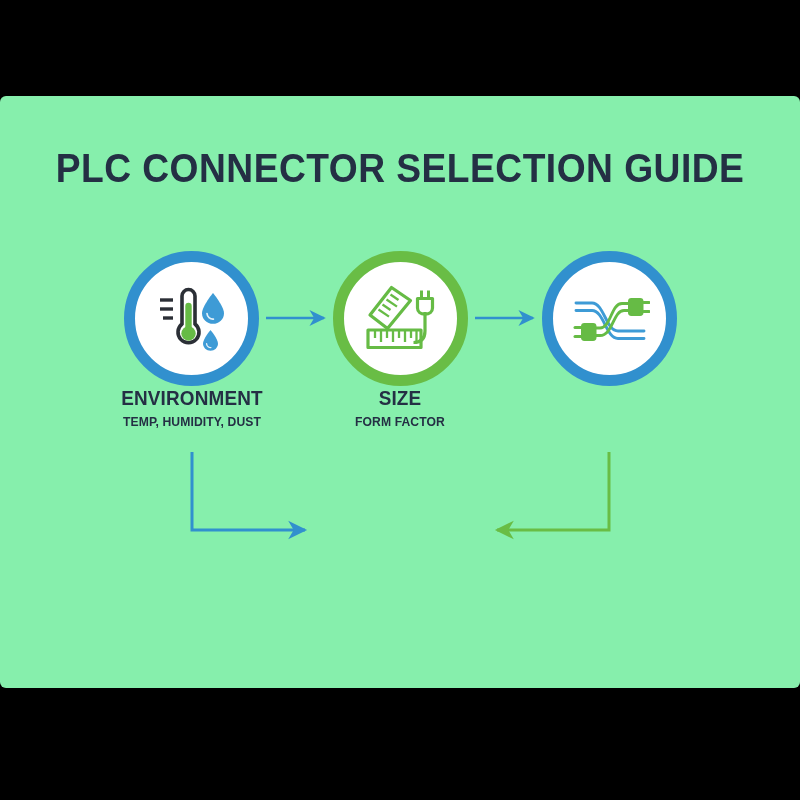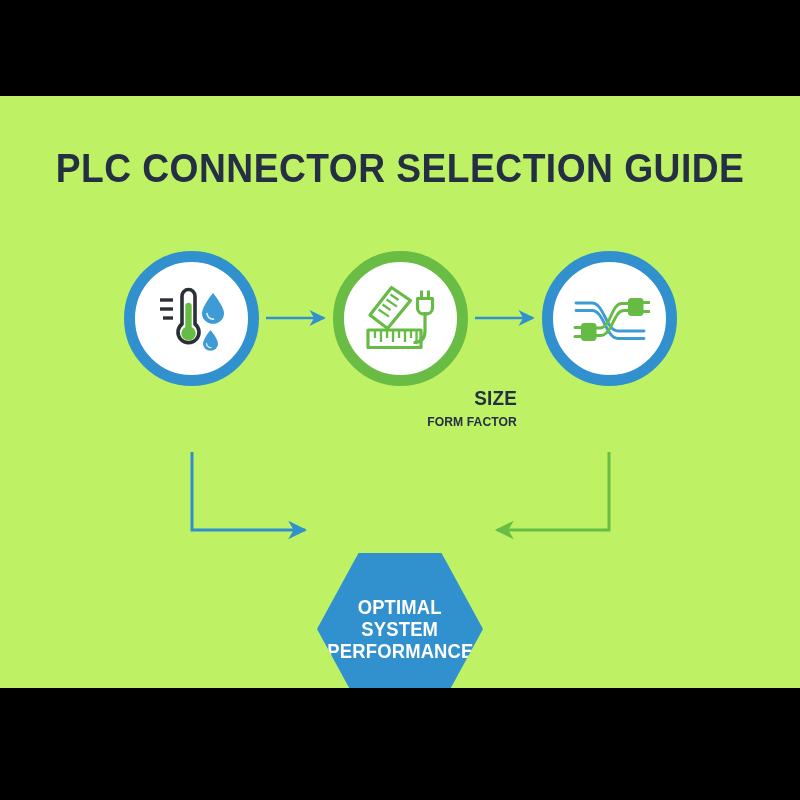--- a/index.html
+++ b/index.html
@@ -15,22 +15,23 @@
     overflow: hidden;
     font-family: "Liberation Sans", sans-serif;
   }
   
   #canvas {
     position: absolute;
     left: 0;
     top: 96px;
     width: 800px;
     height: 592px;
-    background: #bef264;
+    background: #86efac;
     overflow: hidden;
+    border-radius: 6px;
   }
   #bar-top {
     position: absolute;
     left: 0; top: 0;
     width: 800px; height: 96px;
     background: #000000;
   }
   #bar-bottom {
     position: absolute;
     left: 0; top: 688px;
@@ -182,20 +183,24 @@
         <path d="M 61 14 C 61 14 72 27.5 72 34.2 C 72 40.3 67.1 44.8 61 44.8
                  C 54.9 44.8 50 40.3 50 34.2 C 50 27.5 61 14 61 14 Z" fill="#3e9bd6"></path>
         <path d="M 55 34.5 a 6 6 0 0 0 6.4 5.6" fill="none" stroke="#ffffff" stroke-width="1.7" stroke-linecap="round" opacity="0.85"></path>
 
         <path d="M 58.5 51 C 58.5 51 66 60.1 66 64.6 C 66 68.7 62.6 71.8 58.5 71.8
                  C 54.4 71.8 51 68.7 51 64.6 C 51 60.1 58.5 51 58.5 51 Z" fill="#3e9bd6"></path>
         <path d="M 54.6 64.8 a 4.1 4.1 0 0 0 4.3 3.8" fill="none" stroke="#ffffff" stroke-width="1.4" stroke-linecap="round" opacity="0.85"></path>
       </svg>
     </div>
 
+    <div class="label-group" style="left:62px; top:290px;">
+      <div class="label-title">ENVIRONMENT</div>
+      <div class="label-sub">TEMP, HUMIDITY, DUST</div>
+    </div>
 
     <div class="node green" style="left:333px; top:155px;">
       <svg class="node-icon" viewBox="0 0 80 80" xmlns="http://www.w3.org/2000/svg">
         <g fill="none" stroke="#66bb45" stroke-width="3.2" stroke-linejoin="round">
 
           <path d="M 30.5 8.5 L 49.5 21.5 L 26.5 49.5 L 9 36 Z"></path>
 
           <g stroke-width="2.3">
             <line x1="29.5" y1="15.5" x2="37.5" y2="21"></line>
             <line x1="25.5" y1="20.5" x2="36" y2="27.6"></line>
@@ -219,21 +224,21 @@
 
           <path d="M 56.5 19.5 L 71.5 19.5 L 71.5 29 C 71.5 32.6 68.4 35.2 64 35.2
                    C 59.6 35.2 56.5 32.6 56.5 29 Z"></path>
 
           <line x1="60.5" y1="19.5" x2="60.5" y2="11.5" stroke-width="3"></line>
           <line x1="67.5" y1="19.5" x2="67.5" y2="11.5" stroke-width="3"></line>
         </g>
       </svg>
     </div>
 
-    <div class="label-group" style="left:270px; top:290px;text-align:right;">
+    <div class="label-group" style="left:270px; top:290px;">
       <div class="label-title">SIZE</div>
       <div class="label-sub">FORM FACTOR</div>
     </div>
 
     <div class="node blue" style="left:542px; top:155px;">
       <svg class="node-icon" viewBox="0 0 80 80" xmlns="http://www.w3.org/2000/svg">
 
         <g fill="none" stroke="#3e9bd6" stroke-width="2.9" stroke-linecap="round">
           <path d="M 6 24 L 22 24 C 34 24 36 52 48 52 L 74 52"></path>
           <path d="M 6 31.5 L 22 31.5 C 34 31.5 36 59.5 48 59.5 L 74 59.5"></path>
@@ -256,20 +261,15 @@
           <rect x="11" y="44" width="15.5" height="18" rx="3.4" fill="#66bb45"></rect>
           <g stroke="#66bb45" stroke-width="3" stroke-linecap="round">
             <line x1="5" y1="48.5" x2="11" y2="48.5"></line>
             <line x1="5" y1="57.5" x2="11" y2="57.5"></line>
           </g>
         </g>
       </svg>
     </div>
 
 
-    <div id="hex">
-      <div class="hex-line">OPTIMAL</div>
-      <div class="hex-line">SYSTEM</div>
-      <div class="hex-line">PERFORMANCE</div>
-    </div>
 
   </div>
 </div>
 
 </body></html>

